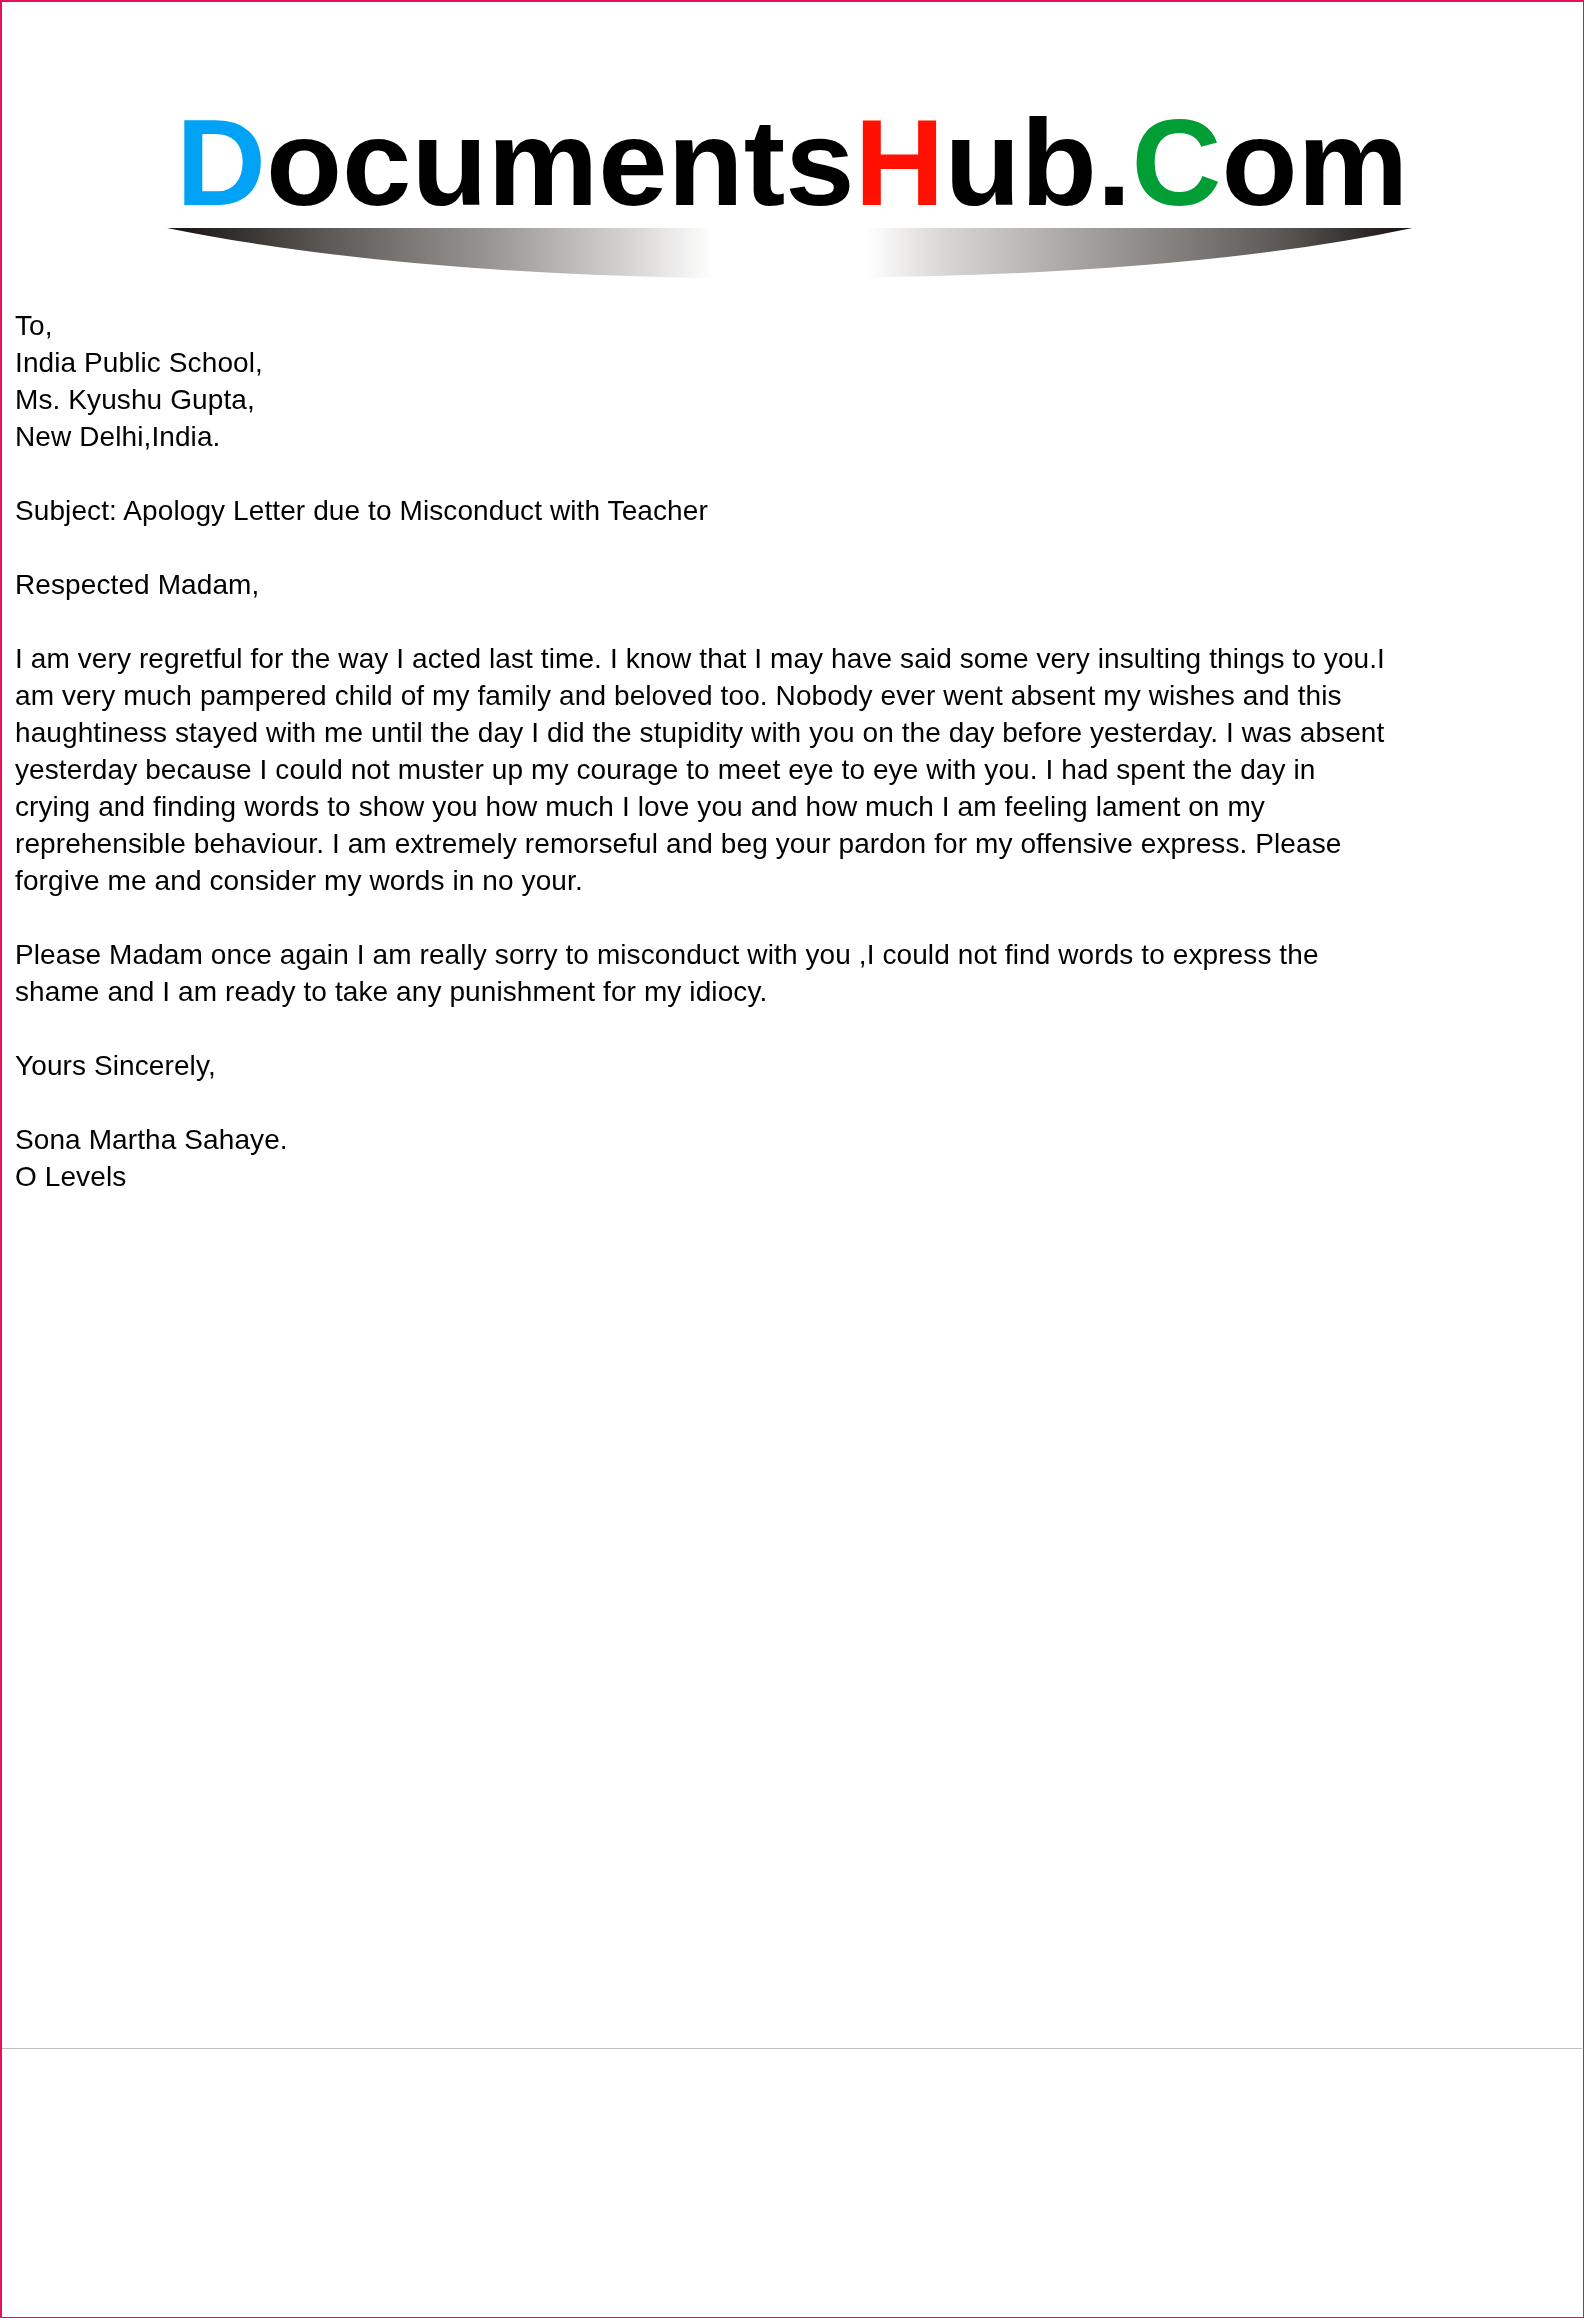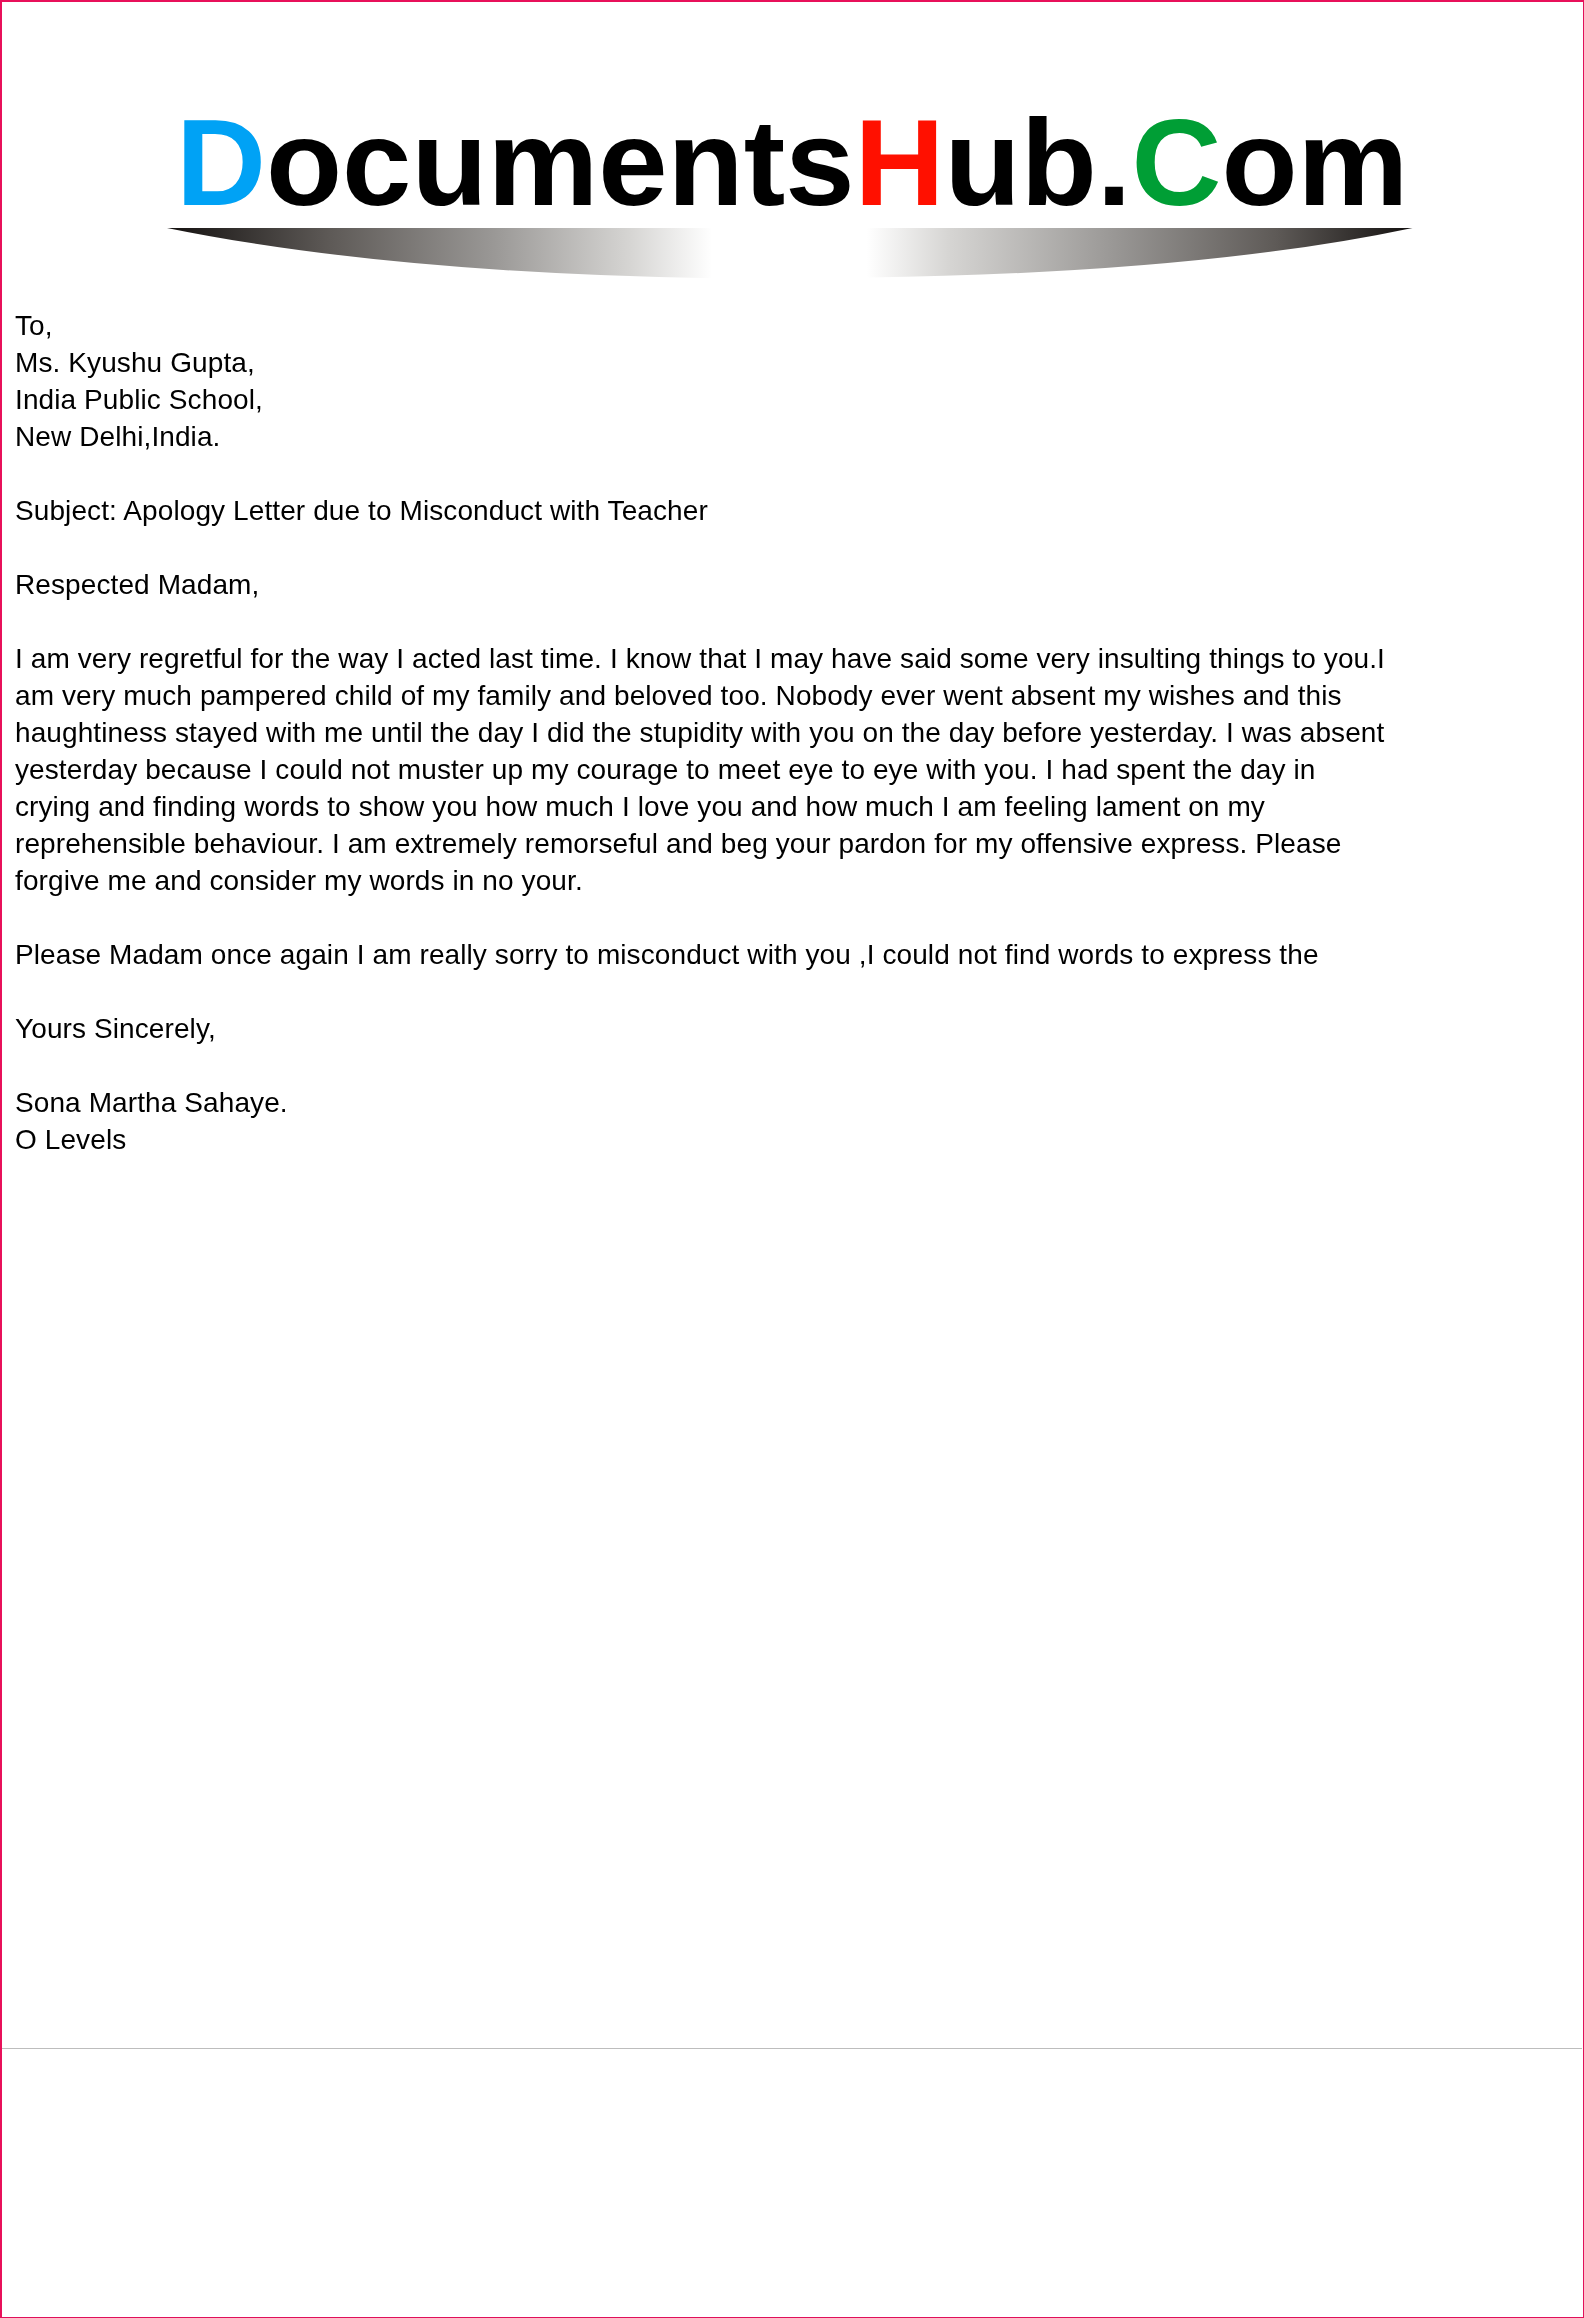--- a/index.html
+++ b/index.html
@@ -84,40 +84,41 @@
   </defs>
   <text x="255" y="297" font-size="178" font-weight="bold" font-family="Liberation Sans, DejaVu Sans, sans-serif" textLength="1786" lengthAdjust="spacingAndGlyphs">
     <tspan fill="#00a2f5">D</tspan><tspan fill="#000000">ocuments</tspan><tspan fill="#ff1000">H</tspan><tspan fill="#000000">ub.</tspan><tspan fill="#009e35">C</tspan><tspan fill="#000000">om</tspan>
   </text>
   <path d="M242,330 L1032,330 L1032,403 Q560,395 242,330 Z" fill="url(#swooshLeft)"></path>
   <path d="M1256,330 L2047,330 Q1740,395 1256,402 Z" fill="url(#swooshRight)"></path>
 </svg>
 
 <div class="letter">
   <span class="line">To,</span>
+  <span class="line">India Public School,</span>
   <span class="line">Ms. Kyushu Gupta,</span>
-  <span class="line">India Public School,</span>
   <span class="line">New Delhi,India.</span>
   <span class="blank"></span>
   <span class="line">Subject: Apology Letter due to Misconduct with Teacher</span>
   <span class="blank"></span>
   <span class="line">Respected Madam,</span>
   <span class="blank"></span>
   <div>
     <span class="line">I am very regretful for the way I acted last time. I know that I may have said some very insulting things to you.I</span>
     <span class="line">am very much pampered child of my family and beloved too. Nobody ever went absent my wishes and this</span>
     <span class="line">haughtiness stayed with me until the day I did the stupidity with you on the day before yesterday. I was absent</span>
     <span class="line">yesterday because I could not muster up my courage to meet eye to eye with you. I had spent the day in</span>
     <span class="line">crying and finding words to show you how much I love you and how much I am feeling lament on my</span>
     <span class="line">reprehensible behaviour. I am extremely remorseful and beg your pardon for my offensive express. Please</span>
     <span class="line">forgive me and consider my words in no your.</span>
   </div>
   <span class="blank"></span>
   <div>
     <span class="line">Please Madam once again I am really sorry to misconduct with you ,I could not find words to express the</span>
+    <span class="line">shame and I am ready to take any punishment for my idiocy.</span>
   </div>
   <span class="blank"></span>
   <span class="line">Yours Sincerely,</span>
   <span class="blank"></span>
   <span class="line">Sona Martha Sahaye.</span>
   <span class="line">O Levels</span>
 </div>
 
 <div class="separator"></div>
 

